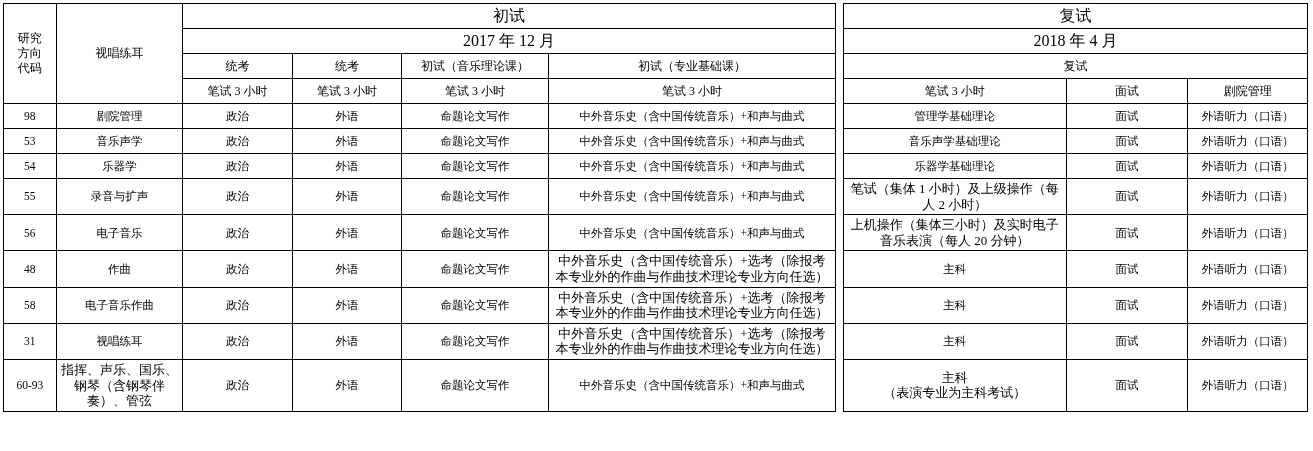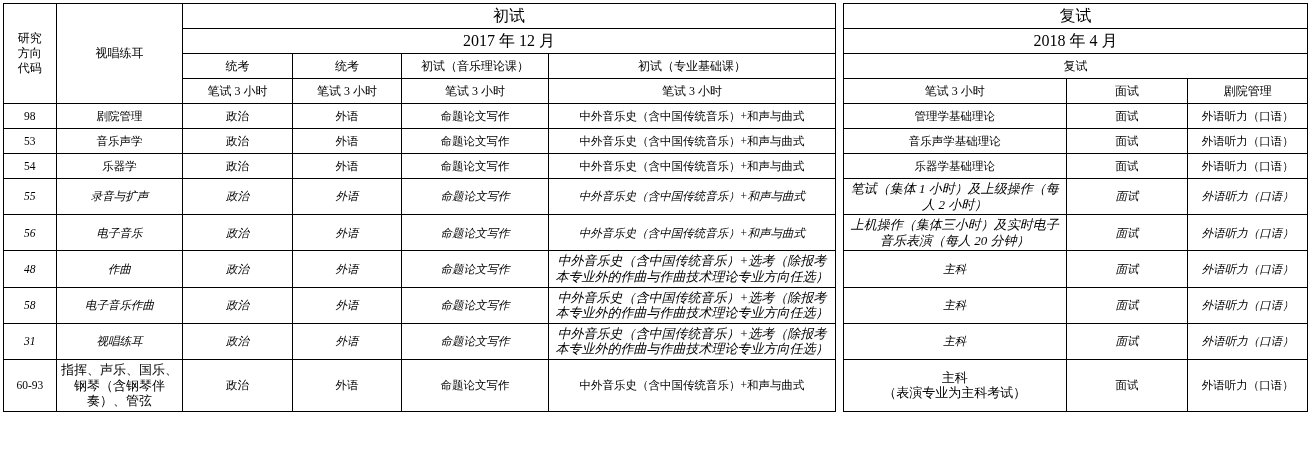--- a/index.html
+++ b/index.html
@@ -59,21 +59,21 @@
     border: none !important;
     background: #ffffff;
   }
   .f1 { width: 220px; }
   .f2 { width: 120px; }
   .f3 { width: 118px; }
   .cell-body { font-size: 11.5px; }
   .cell-small { font-size: 13px; }
   .tight { line-height: 1.2; }
   .row-h { height: 25px; }
-  .row-tall { height: 25px; font-style: italic; }
+  .row-tall { height: 25px; }
   .row-xtall { height: 48px; }
 </style>
 </head>
 <body>
 
 <div class="sheet">
   <table class="exam">
     <colgroup>
       <col class="code-col">
       <col class="dir-col">

